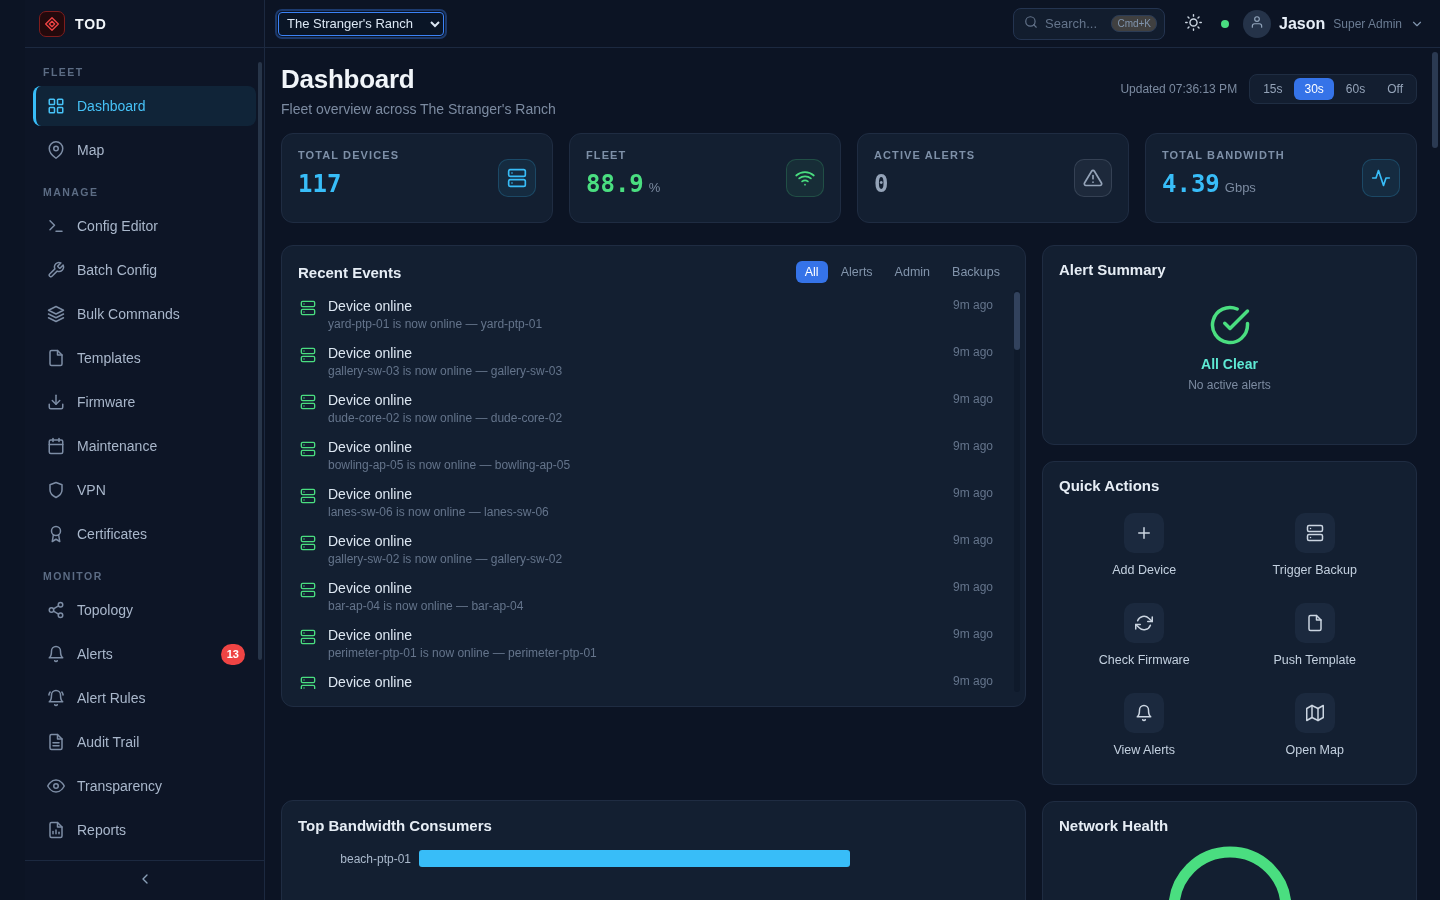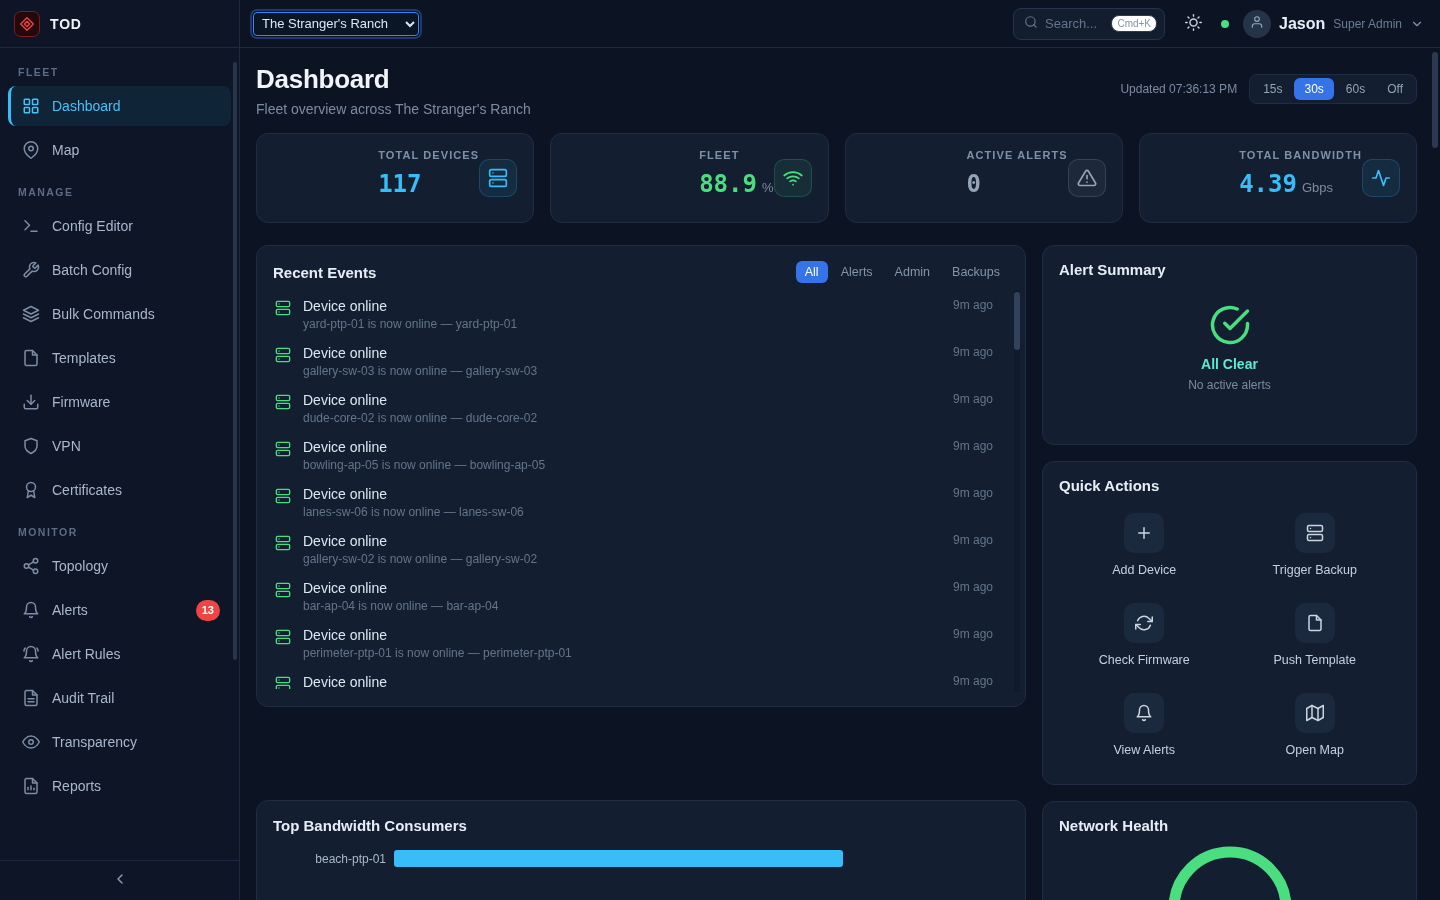--- a/index.html
+++ b/index.html
@@ -2,21 +2,21 @@
 <html><head>
 <meta charset="utf-8">
 <style>
   * { box-sizing: border-box; }
   html, body { margin:0; padding:0; }
   body {
     width:1440px; height:900px; overflow:hidden; position:relative;
     background:#0c1424; color:#e6edf5;
     font-family:"Liberation Sans", sans-serif; font-size:14px;
   }
-  .app { display:flex; height:100%; }
+  .app { display:flex; height:100%;margin-left:25px; }
 
   
   .sidebar { width:240px; flex:none; background:#0d1526; border-right:1px solid #1c2940; display:flex; flex-direction:column; position:relative; }
   .brand { height:48px; flex:none; display:flex; align-items:center; gap:10px; padding:0 14px; border-bottom:1px solid #1c2940; }
   .logo { width:26px; height:26px; border-radius:7px; background:#23090c; border:1px solid #7f1d1d; color:#ef4444; display:grid; place-items:center; flex:none; }
   .brand-name { font-weight:700; font-size:14px; letter-spacing:.06em; color:#f1f5f9; }
   .nav { flex:1; overflow:hidden; padding:6px 8px 0; }
   .nav-label { font-size:10.5px; font-weight:700; letter-spacing:.14em; color:#5c6c84; padding:12px 10px 8px; }
   .nav-item { display:flex; align-items:center; gap:12px; height:40px; padding:0 11px; margin-bottom:4px; border-radius:8px; border-left:3px solid transparent; color:#a9b7cb; cursor:pointer; }
   .nav-item .nav-icon { color:#7d8da5; display:grid; place-items:center; }
@@ -27,42 +27,42 @@
   .sidebar-scrollbar { position:absolute; top:62px; right:2px; width:4px; height:598px; border-radius:2px; background:#273549; }
   .collapse-btn { height:40px; flex:none; border:none; border-top:1px solid #1c2940; background:none; color:#8aa0b8; display:grid; place-items:center; cursor:pointer; }
 
   
   .main { flex:1; min-width:0; display:flex; flex-direction:column; }
   .topbar { height:48px; flex:none; display:flex; align-items:center; gap:16px; padding:0 16px 0 13px; border-bottom:1px solid #1c2940; background:#0c1424; }
   .site-select { height:24px; width:166px; background:#0a1526; color:#dbe6f3; border:1px solid #3b82f6; outline:2px solid rgba(59,130,246,.35); outline-offset:1px; border-radius:4px; font-size:13px; font-family:inherit; padding:0 4px; }
   .topbar-right { margin-left:auto; display:flex; align-items:center; gap:14px; }
   .searchbox { display:flex; align-items:center; gap:7px; width:152px; height:32px; padding:0 7px 0 10px; background:#121d2e; border:1px solid #243450; border-radius:8px; color:#64748b; cursor:text; }
   .search-ph { font-size:13px; flex:1; }
-  .kbd { border:1px solid #2c3c55; background:#ffffff; border-radius:8px; font-size:10px; padding:2px 5px; color:#8094ad; white-space:nowrap; }
+  .kbd { border:1px solid #2c3c55; background:#404040; border-radius:8px; font-size:10px; padding:2px 5px; color:#8094ad; white-space:nowrap; }
   .icon-btn { width:28px; height:28px; border:none; background:none; color:#cbd5e1; display:grid; place-items:center; cursor:pointer; padding:0; }
   .status-dot { width:8px; height:8px; border-radius:50%; background:#4ade80; flex:none; }
   .user { display:flex; align-items:center; gap:8px; cursor:pointer; }
   .avatar { width:28px; height:28px; border-radius:50%; background:#253349; color:#93a6bd; display:grid; place-items:center; flex:none; }
   .user-name { font-size:16px; font-weight:600; color:#e7eef7; }
   .user-role { font-size:12px; color:#6b7c93; }
   .user-caret { color:#8094ad; display:grid; place-items:center; }
 
   
   .content { flex:1; overflow:hidden; padding:16px 23px 0 16px; position:relative; }
   .page-head { display:flex; justify-content:space-between; align-items:flex-start; margin-bottom:16px; }
   .page-title { margin:0; font-size:26px; font-weight:700; color:#f1f5f9; letter-spacing:-.01em; }
   .page-subtitle { margin:6px 0 0; font-size:14px; color:#7c8ba1; }
   .head-right { display:flex; align-items:center; gap:12px; margin-top:10px; }
   .updated { font-size:12px; color:#7c8ba1; }
   .segmented { display:flex; gap:2px; background:#131e30; border:1px solid #1f2d42; border-radius:8px; padding:3px; }
   .seg-btn { border:none; background:transparent; color:#94a3b8; font-size:12px; padding:4px 10px; border-radius:6px; cursor:pointer; font-family:inherit; }
   .seg-btn.active { background:#3573e8; color:#fff; }
 
   .stats { display:grid; grid-template-columns:repeat(4,1fr); gap:16px; margin-bottom:22px; }
-  .stat-card { background:#131f31; border:1px solid #1f2c42; border-radius:12px; height:90px; padding:15px 16px; display:flex; justify-content:flex-end; }
+  .stat-card { background:#131f31; border:1px solid #1f2c42; border-radius:12px; height:90px; padding:15px 16px; display:flex; justify-content:space-between; }
   .stat-label { font-size:11px; letter-spacing:.1em; font-weight:600; color:#7e90a8; }
   .stat-value-row { margin-top:9px; display:flex; align-items:baseline; gap:5px; }
   .stat-value { font-family:"DejaVu Sans Mono", monospace; font-size:24px; font-weight:700; }
   .stat-unit { font-size:13px; color:#7c8ba1; }
   .stat-icon { width:38px; height:38px; border-radius:10px; display:grid; place-items:center; align-self:center; border:1px solid; }
 
   .grid { display:grid; grid-template-columns:1fr 375px; gap:16px; align-items:start; }
   .card { background:#131f31; border:1px solid #1f2c42; border-radius:12px; }
   .card-title { margin:0; font-size:15px; font-weight:600; color:#e6edf5; }
 
@@ -185,20 +185,31 @@
         </div>
         <div class="nav-item">
           <span class="nav-icon">
             <svg viewBox="0 0 24 24" width="18" height="18" fill="none" stroke="currentColor" stroke-width="2" stroke-linecap="round" stroke-linejoin="round">
               <path d="M21 15v4a2 2 0 0 1-2 2H5a2 2 0 0 1-2-2v-4"></path>
               <polyline points="7 10 12 15 17 10"></polyline>
               <line x1="12" y1="3" x2="12" y2="15"></line>
             </svg>
           </span>
           <span class="nav-text">Firmware</span>
+        </div>
+        <div class="nav-item">
+          <span class="nav-icon">
+            <svg viewBox="0 0 24 24" width="18" height="18" fill="none" stroke="currentColor" stroke-width="2" stroke-linecap="round" stroke-linejoin="round">
+              <rect x="3" y="4" width="18" height="18" rx="2"></rect>
+              <line x1="16" y1="2" x2="16" y2="6"></line>
+              <line x1="8" y1="2" x2="8" y2="6"></line>
+              <line x1="3" y1="10" x2="21" y2="10"></line>
+            </svg>
+          </span>
+          <span class="nav-text">Maintenance</span>
         </div>
         <div class="nav-item">
           <span class="nav-icon">
             <svg viewBox="0 0 24 24" width="18" height="18" fill="none" stroke="currentColor" stroke-width="2" stroke-linecap="round" stroke-linejoin="round">
               <path d="M12 22s8-4 8-10V5l-8-3-8 3v7c0 6 8 10 8 10z"></path>
             </svg>
           </span>
           <span class="nav-text">VPN</span>
         </div>
         <div class="nav-item">

